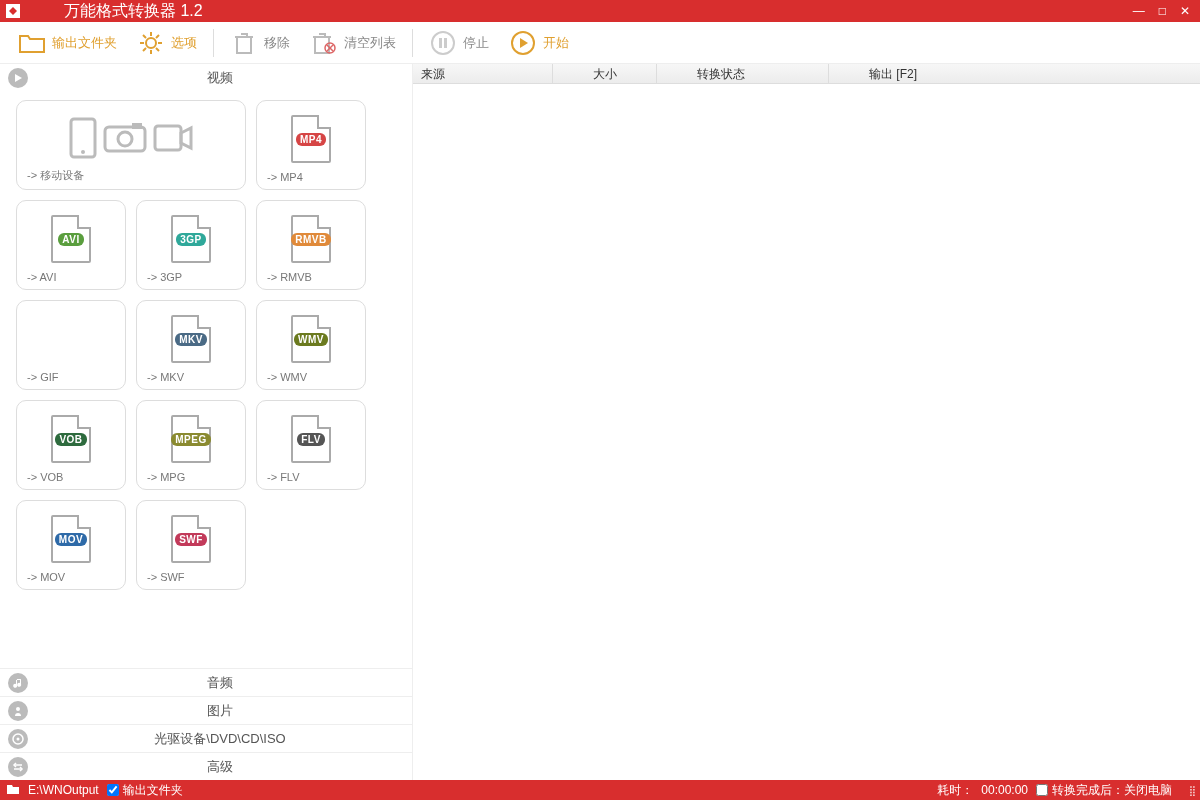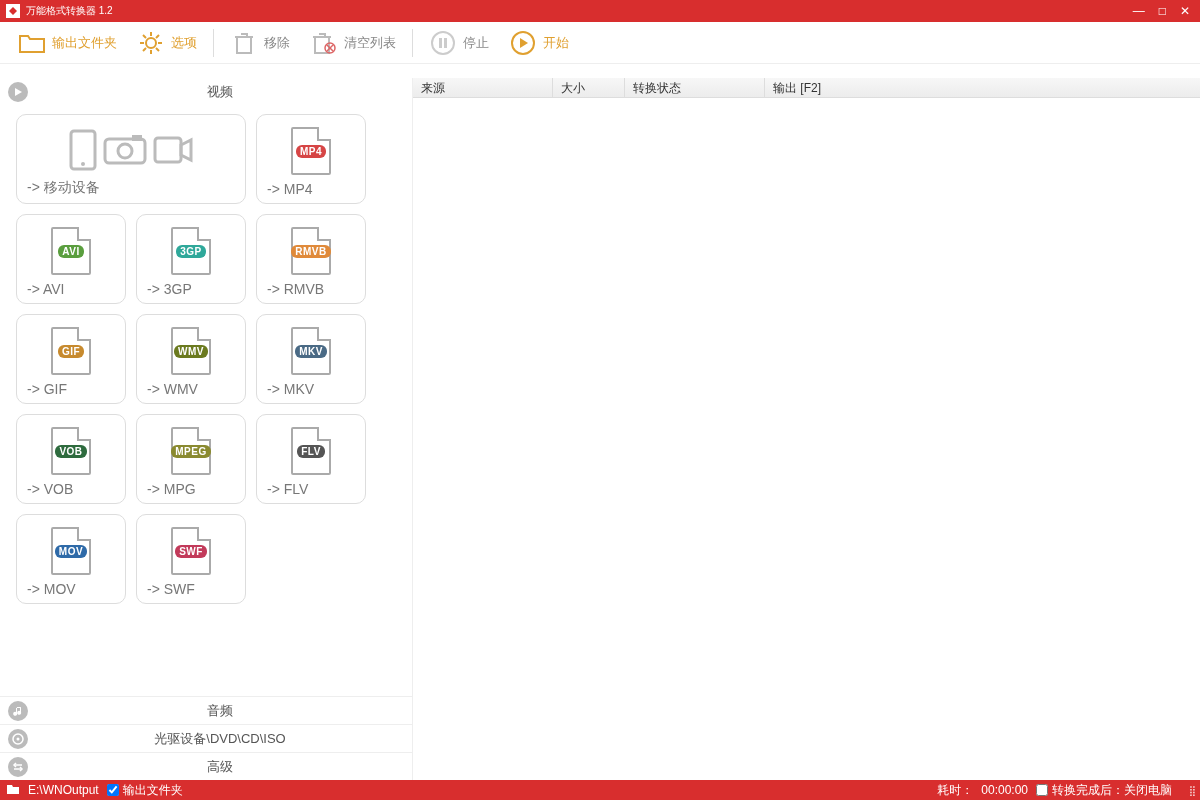--- a/index.html
+++ b/index.html
@@ -2,58 +2,58 @@
 <html><head>
 <meta charset="utf-8">
 <style>
   * { box-sizing: border-box; margin: 0; padding: 0; font-family: "Microsoft YaHei", SimSun, Arial, sans-serif; }
   body { width: 1200px; height: 800px; overflow: hidden; background: #fff; color: #444; font-size: 12px; display: flex; flex-direction: column; }
 
   
   .titlebar { height: 22px; background: #d82e2e; color: #fff; display: flex; align-items: center; padding: 0 6px; }
   .titlebar .app-icon { width: 14px; height: 14px; background: #fff; display: flex; align-items: center; justify-content: center; margin-right: 6px; }
   .titlebar .app-icon svg { width: 10px; height: 10px; }
-  .titlebar .title { flex: 1; font-size: 10px; }
+  .titlebar .title { flex: 1; font-size: 16px; margin-left: 38px; }
   .titlebar .winbtns { display: flex; gap: 14px; padding-right: 4px; }
   .titlebar .winbtns span { cursor: pointer; font-size: 12px; }
 
   
   .toolbar { height: 42px; display: flex; align-items: center; padding: 0 10px; border-bottom: 1px solid #eee; gap: 4px; }
   .tbtn { display: flex; align-items: center; gap: 6px; padding: 4px 8px; cursor: pointer; color: #888; font-size: 13px; }
   .tbtn.primary { color: #e0a030; }
   .tbtn .ico { width: 28px; height: 28px; display: flex; align-items: center; justify-content: center; }
   .tsep { width: 1px; height: 28px; background: #ddd; margin: 0 4px; }
 
   
-  .main { flex: 1; display: flex; min-height: 0; margin-top: 14px; }
+  .main { flex: 1; display: flex; min-height: 0; }
   .leftpanel { width: 413px; display: flex; flex-direction: column; border-right: 1px solid #eee; }
   .cat-header { height: 28px; display: flex; align-items: center; padding: 0 8px; gap: 8px; cursor: pointer; }
   .cat-header .caticon { width: 20px; height: 20px; border-radius: 50%; background: #bbb; display: flex; align-items: center; justify-content: center; color: #fff; }
   .cat-header .cattxt { flex: 1; text-align: center; color: #555; font-size: 13px; }
 
   .formats-scroll { flex: 1; overflow-y: auto; padding: 8px 16px; }
   .fgrid { display: grid; grid-template-columns: repeat(3, 110px); gap: 10px; }
   .fcard { border: 1px solid #ddd; border-radius: 10px; height: 90px; display: flex; flex-direction: column; justify-content: flex-end; padding: 6px 10px; cursor: pointer; }
   .fcard-wide { grid-column: span 2; }
   .fcard .iconrow { flex: 1; display: flex; align-items: center; justify-content: center; }
-  .fcard .lbl { color: #777; font-size: 14px; }
+  .fcard .lbl { color: #777; font-size: 11px; }
 
   
   .file-ic { position: relative; width: 40px; height: 48px; border: 2px solid #aaa; border-radius: 2px; display: flex; align-items: center; justify-content: center; }
   .file-ic::before { content: ""; position: absolute; top: -2px; right: -2px; width: 12px; height: 12px; background: #fff; border-left: 2px solid #aaa; border-bottom: 2px solid #aaa; }
   .file-ic .tag { padding: 1px 4px; color: #fff; font-size: 10px; font-weight: bold; border-radius: 6px; letter-spacing: 0.5px; }
 
   .mobile-ic { display: flex; align-items: center; gap: 4px; color: #bbb; }
 
   .cat-footer { }
   .cat-footer .cat-header { border-top: 1px solid #eee; }
 
   
   .rightpanel { flex: 1; display: flex; flex-direction: column; }
-  .tablehead { height: 20px; background: linear-gradient(#f7f7f7,#ececec); border-bottom: 1px solid #ddd; display: flex; font-size: 12px; color: #333; }
+  .tablehead { height: 20px; background: linear-gradient(#f7f7f7,#ececec); border-bottom: 1px solid #ddd; display: flex; font-size: 12px; color: #333; gap: 32px; }
   .th { padding: 2px 8px; border-right: 1px solid #ddd; }
   .th1 { width: 140px; } .th2 { width: 72px; } .th3 { width: 140px; } .th4 { flex: 1; border-right: none; }
   .tablebody { flex: 1; background: #fff; }
 
   
   .statusbar { height: 20px; background: #d82e2e; color: #fff; display: flex; align-items: center; padding: 8px 6px; font-size: 12px; gap: 8px; }
   .statusbar .ck { display: flex; align-items: center; gap: 4px; }
   .statusbar input[type=checkbox] { width: 12px; height: 12px; }
   .statusbar .spacer { flex: 1; }
   .grip { width: 14px; text-align: right; opacity: .8; font-size: 10px; letter-spacing: -2px; }
@@ -204,42 +204,37 @@
           </div>
           <div class="fcard">
             <div class="iconrow">
               <div class="file-ic">
                 <span class="tag" style="background: rgb(224, 138, 58);">RMVB</span>
               </div>
             </div>
             <div class="lbl">-&gt; RMVB</div>
           </div>
           <div class="fcard">
-            <div class="iconrow">
-              <div class="file-ic">
-                <span class="tag" style="background: rgb(199, 138, 46);">GIF</span>
-              </div>
-            </div>
             <div class="lbl">-&gt; GIF</div>
           </div>
           <div class="fcard">
             <div class="iconrow">
               <div class="file-ic">
+                <span class="tag" style="background: rgb(74, 106, 133);">MKV</span>
+              </div>
+            </div>
+            <div class="lbl">-&gt; MKV</div>
+          </div>
+          <div class="fcard">
+            <div class="iconrow">
+              <div class="file-ic">
                 <span class="tag" style="background: rgb(107, 122, 31);">WMV</span>
               </div>
             </div>
             <div class="lbl">-&gt; WMV</div>
-          </div>
-          <div class="fcard">
-            <div class="iconrow">
-              <div class="file-ic">
-                <span class="tag" style="background: rgb(74, 106, 133);">MKV</span>
-              </div>
-            </div>
-            <div class="lbl">-&gt; MKV</div>
           </div>
           <div class="fcard">
             <div class="iconrow">
               <div class="file-ic">
                 <span class="tag" style="background: rgb(46, 107, 62);">VOB</span>
               </div>
             </div>
             <div class="lbl">-&gt; VOB</div>
           </div>
           <div class="fcard">
@@ -278,20 +273,29 @@
     </div>
 
     <div class="cat-footer">
       <div class="cat-header">
         <span class="caticon">
           <svg width="12" height="12" viewBox="0 0 12 12">
               <path d="M5 2v6a2 2 0 1 1-1-1V3l5-1v5a2 2 0 1 1-1-1V2z" fill="#fff"></path>
             </svg>
         </span>
         <span class="cattxt">音频</span>
+      </div>
+      <div class="cat-header">
+        <span class="caticon">
+          <svg width="12" height="12" viewBox="0 0 12 12">
+              <circle cx="6" cy="4" r="2" fill="#fff"></circle>
+              <path d="M3 11a3 3 0 0 1 6 0z" fill="#fff"></path>
+            </svg>
+        </span>
+        <span class="cattxt">图片</span>
       </div>
       <div class="cat-header">
         <span class="caticon">
           <svg width="12" height="12" viewBox="0 0 12 12">
               <circle cx="6" cy="6" r="5" fill="none" stroke="#fff" stroke-width="1.5"></circle>
               <circle cx="6" cy="6" r="1.5" fill="#fff"></circle>
             </svg>
         </span>
         <span class="cattxt">光驱设备\DVD\CD\ISO</span>
       </div>

